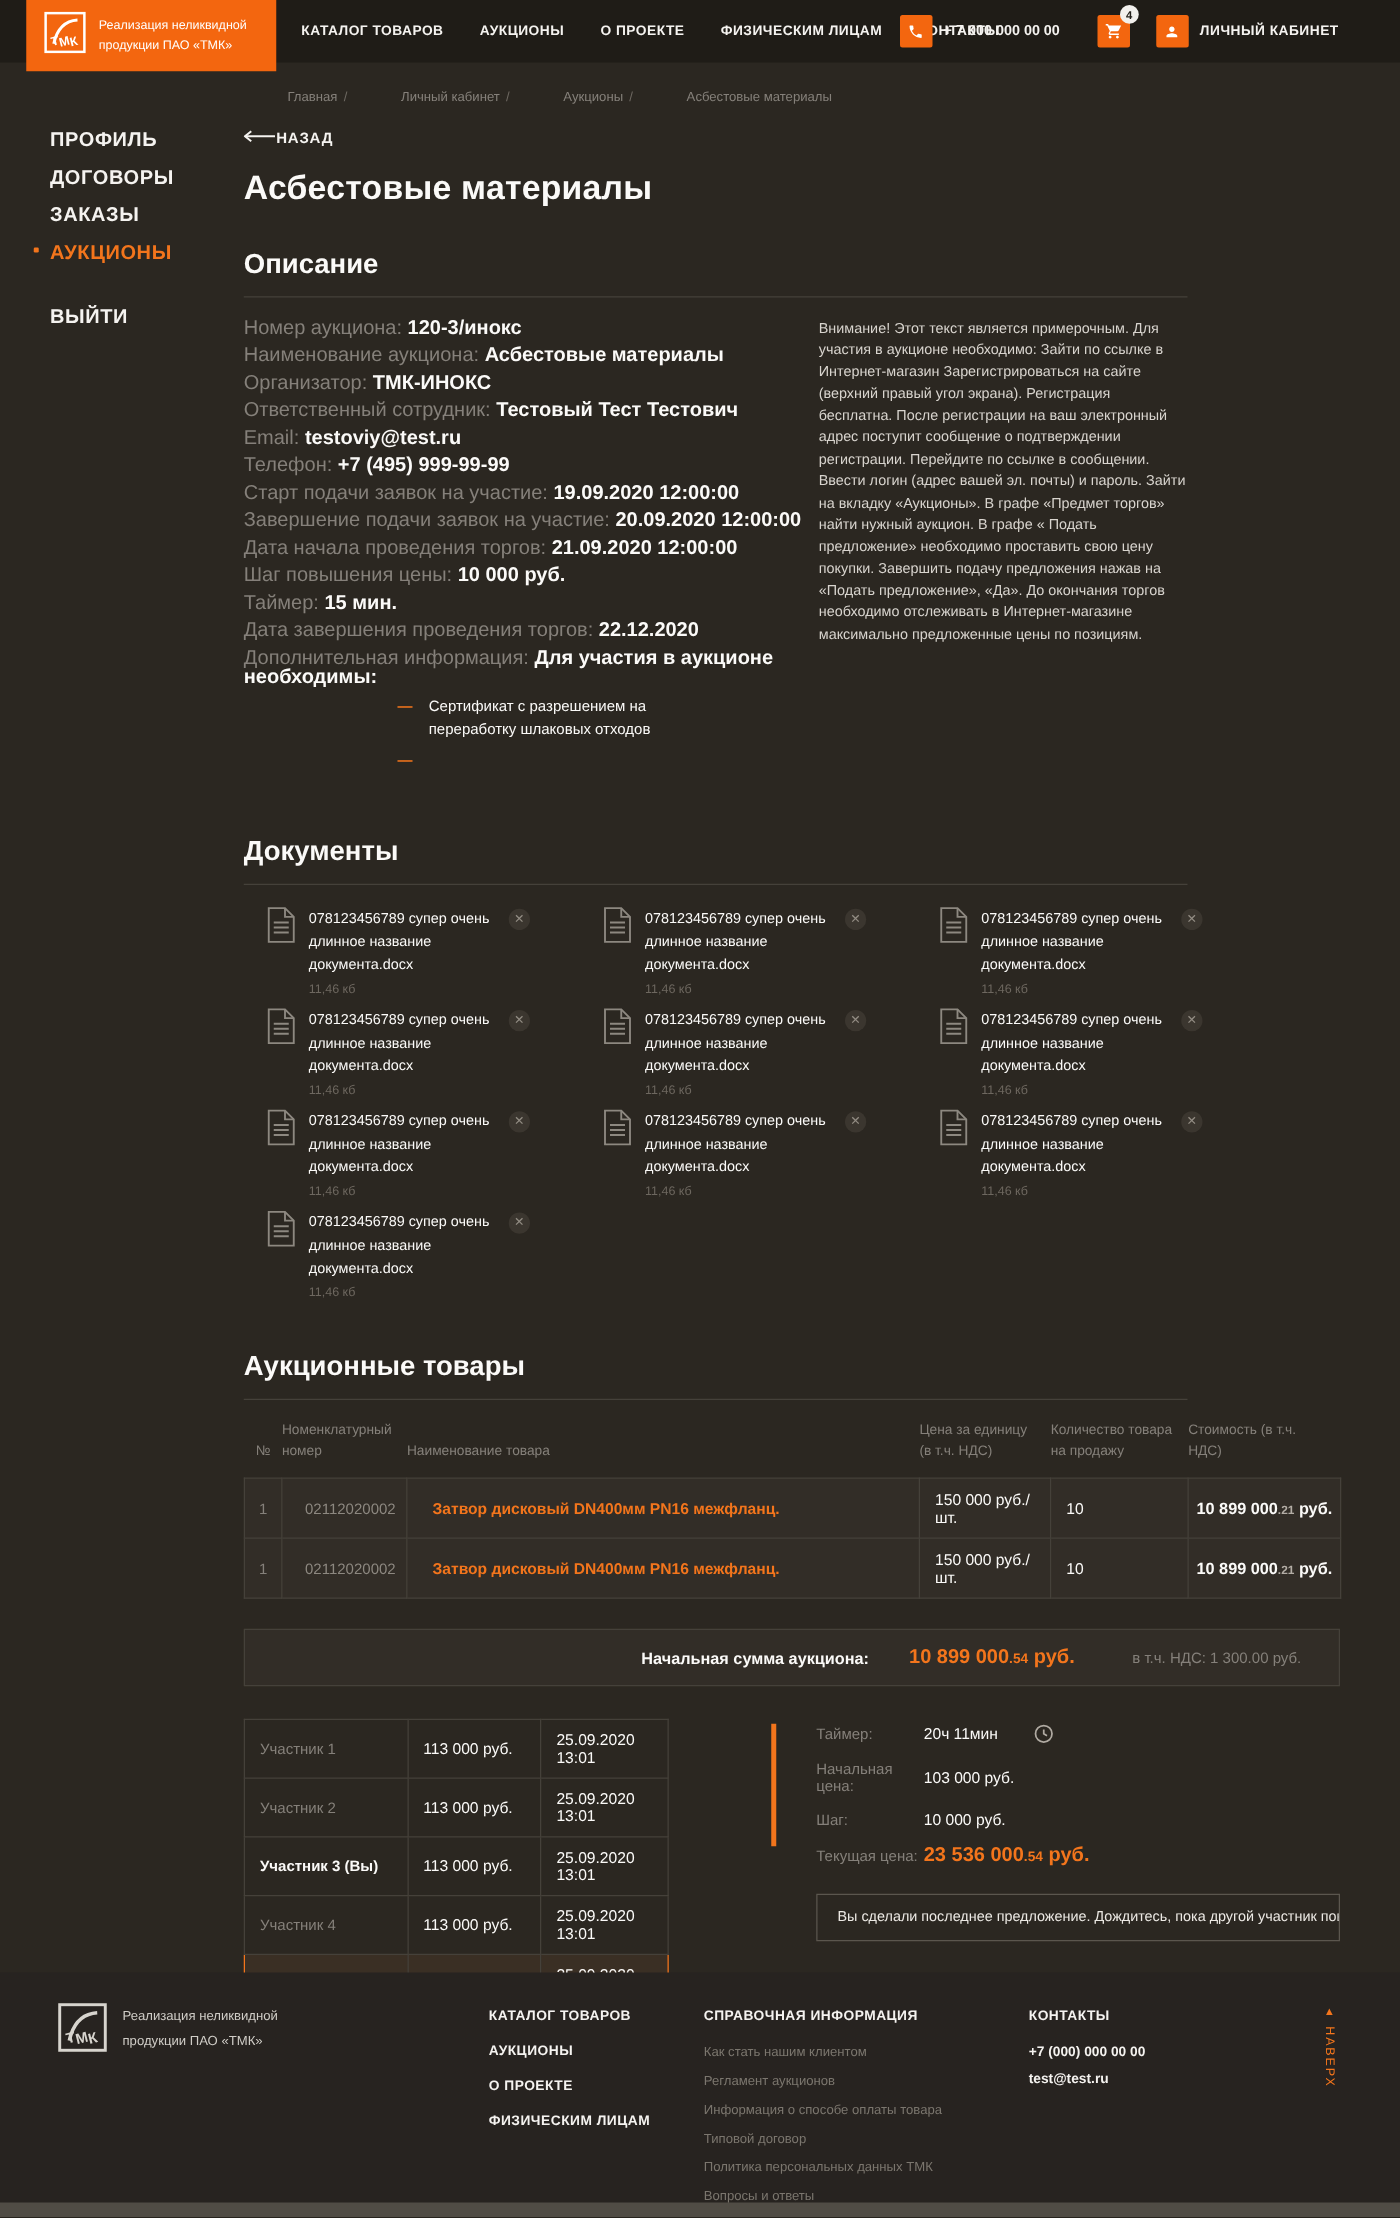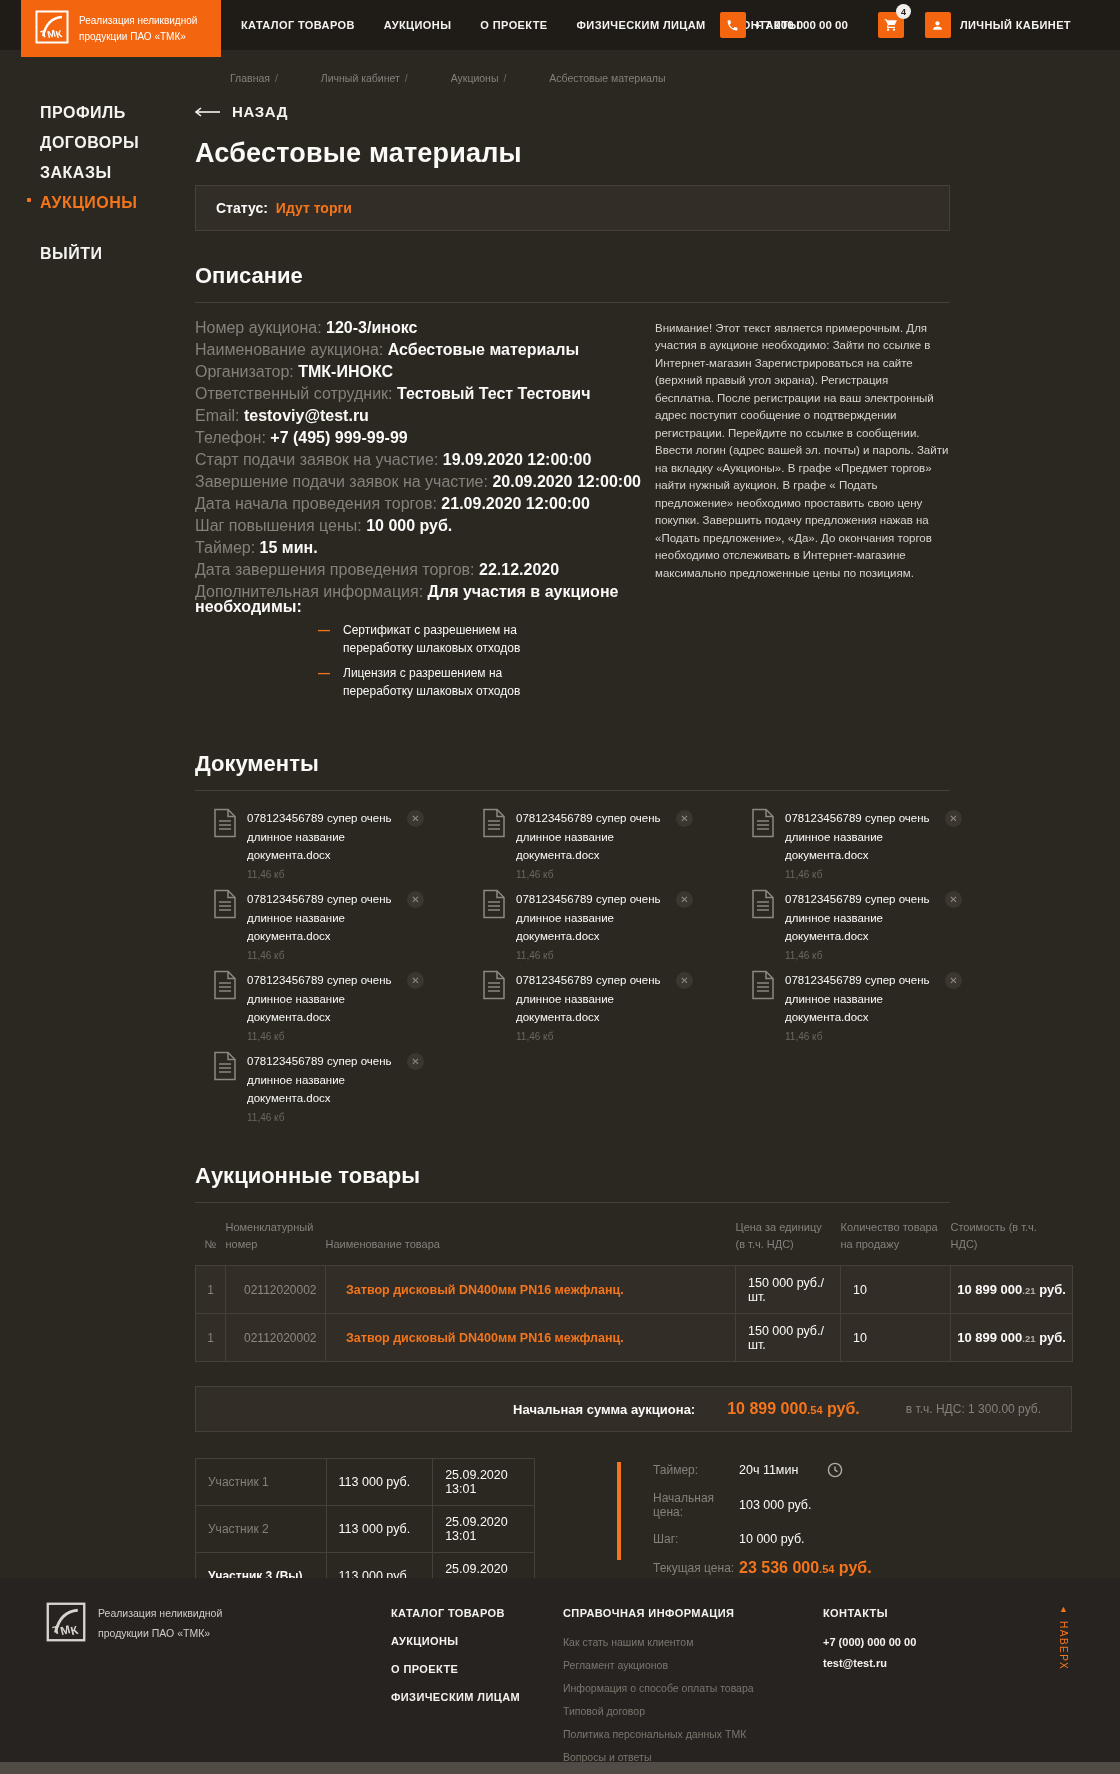--- a/index.html
+++ b/index.html
@@ -25,21 +25,21 @@
   .sidebar a { display:block; position:relative; color:#f5f3f0; font-size:16px; font-weight:bold; letter-spacing:.5px; text-decoration:none; margin-bottom:12px; cursor:pointer; }
   .sidebar a.active { color:#f3751c; }
   .sidebar a.active .dot { position:absolute; left:-13px; top:4px; width:4px; height:4px; background:#f3751c; border-radius:1px; }
   .sidebar a.logout { margin-top:33px; }
 
   
   .main { position:absolute; left:195px; top:50px; width:877px; }
   .breadcrumb { padding-top:22px; font-size:10.5px; color:#85807a; }
   .breadcrumb span.sep { margin:0 5px; color:#6e6962; }
   .breadcrumb a { color:#85807a; text-decoration:none; cursor:pointer;padding-left:35px; }
-  .back-link { margin-top:19px; display:flex; align-items:center; gap:11px; color:#f5f3f0; font-size:15px; font-weight:bold; letter-spacing:.6px; cursor:pointer; width:max-content; }
+  .back-link { margin-top:19px; display:flex; align-items:center; color:#f5f3f0; font-size:12px; font-weight:bold; letter-spacing:.6px; cursor:pointer; width:max-content; }
   h1 { color:#fbfaf8; font-size:27px; font-weight:bold; margin:18px 0 0; letter-spacing:.2px; }
   .status-box { margin-top:16px; width:755px; height:46px; background:#322d27; border:1px solid #45413a; display:flex; align-items:center; padding:0 20px; font-size:14px; font-weight:bold; color:#fbfaf8; }
   .status-box .status-value { color:#f3751c; margin-left:8px; }
 
   .sec-title { color:#fbfaf8; font-size:22px; font-weight:bold; }
   .sec-hr { width:755px; border:none; border-top:1px solid #45413a; margin:13px 0 0; }
   .mt-desc { margin-top:32px; }
   .mt-docs { margin-top:44px; }
   .mt-goods { margin-top:40px; }
 
@@ -186,24 +186,20 @@
         <svg width="26" height="10" viewBox="0 0 26 10">
             <path d="M6 1 L1 5 L6 9" fill="none" stroke="#f5f3f0" stroke-width="1.6"></path>
             <line x1="1" y1="5" x2="25" y2="5" stroke="#f5f3f0" stroke-width="1.6"></line>
           </svg>
       </span>
       <span>НАЗАД</span>
     </div>
 
     <h1>Асбестовые материалы</h1>
 
-    <div class="status-box">
-      <span>Статус:</span>
-      <span class="status-value">Идут торги</span>
-    </div>
 
     <h2 class="sec-title mt-desc">Описание</h2>
     <hr class="sec-hr">
     <div class="desc-cols">
       <div class="fields-col">
         <div class="field"><span>Номер аукциона:</span> <b>120-3/инокс</b></div>
         <div class="field"><span>Наименование аукциона:</span> <b>Асбестовые материалы</b></div>
         <div class="field"><span>Организатор:</span> <b>ТМК-ИНОКС</b></div>
         <div class="field"><span>Ответственный сотрудник:</span> <b>Тестовый Тест Тестович</b></div>
         <div class="field"><span>Email:</span> <b>testoviy@test.ru</b></div>
@@ -215,21 +211,20 @@
         <div class="field"><span>Таймер:</span> <b>15 мин.</b></div>
         <div class="field"><span>Дата завершения проведения торгов:</span> <b>22.12.2020</b></div>
         <div class="field"><span>Дополнительная информация:</span> <b>Для участия в аукционе необходимы:</b></div>
         <div class="bullets">
           <div class="bullet">
               <span class="dash">—</span>
               <span>Сертификат с разрешением на переработку шлаковых отходов</span>
             </div>
           <div class="bullet">
               <span class="dash">—</span>
-              <span>Лицензия с разрешением на переработку шлаковых отходов</span>
             </div>
         </div>
       </div>
       <div class="notice-col">Внимание! Этот текст является примерочным. Для участия в аукционе необходимо: Зайти по ссылке в Интернет-магазин Зарегистрироваться на сайте (верхний правый угол экрана). Регистрация бесплатна. После регистрации на ваш электронный адрес поступит сообщение о подтверждении регистрации. Перейдите по ссылке в сообщении. Ввести логин (адрес вашей эл. почты) и пароль. Зайти на вкладку «Аукционы». В графе «Предмет торгов» найти нужный аукцион. В графе « Подать предложение» необходимо проставить свою цену покупки. Завершить подачу предложения нажав на «Подать предложение», «Да». До окончания торгов необходимо отслеживать в Интернет-магазине максимально предложенные цены по позициям.</div>
     </div>
 
     <h2 class="sec-title mt-docs">Документы</h2>
     <hr class="sec-hr">
     <div class="docs-grid">
       <div class="doc-card">

